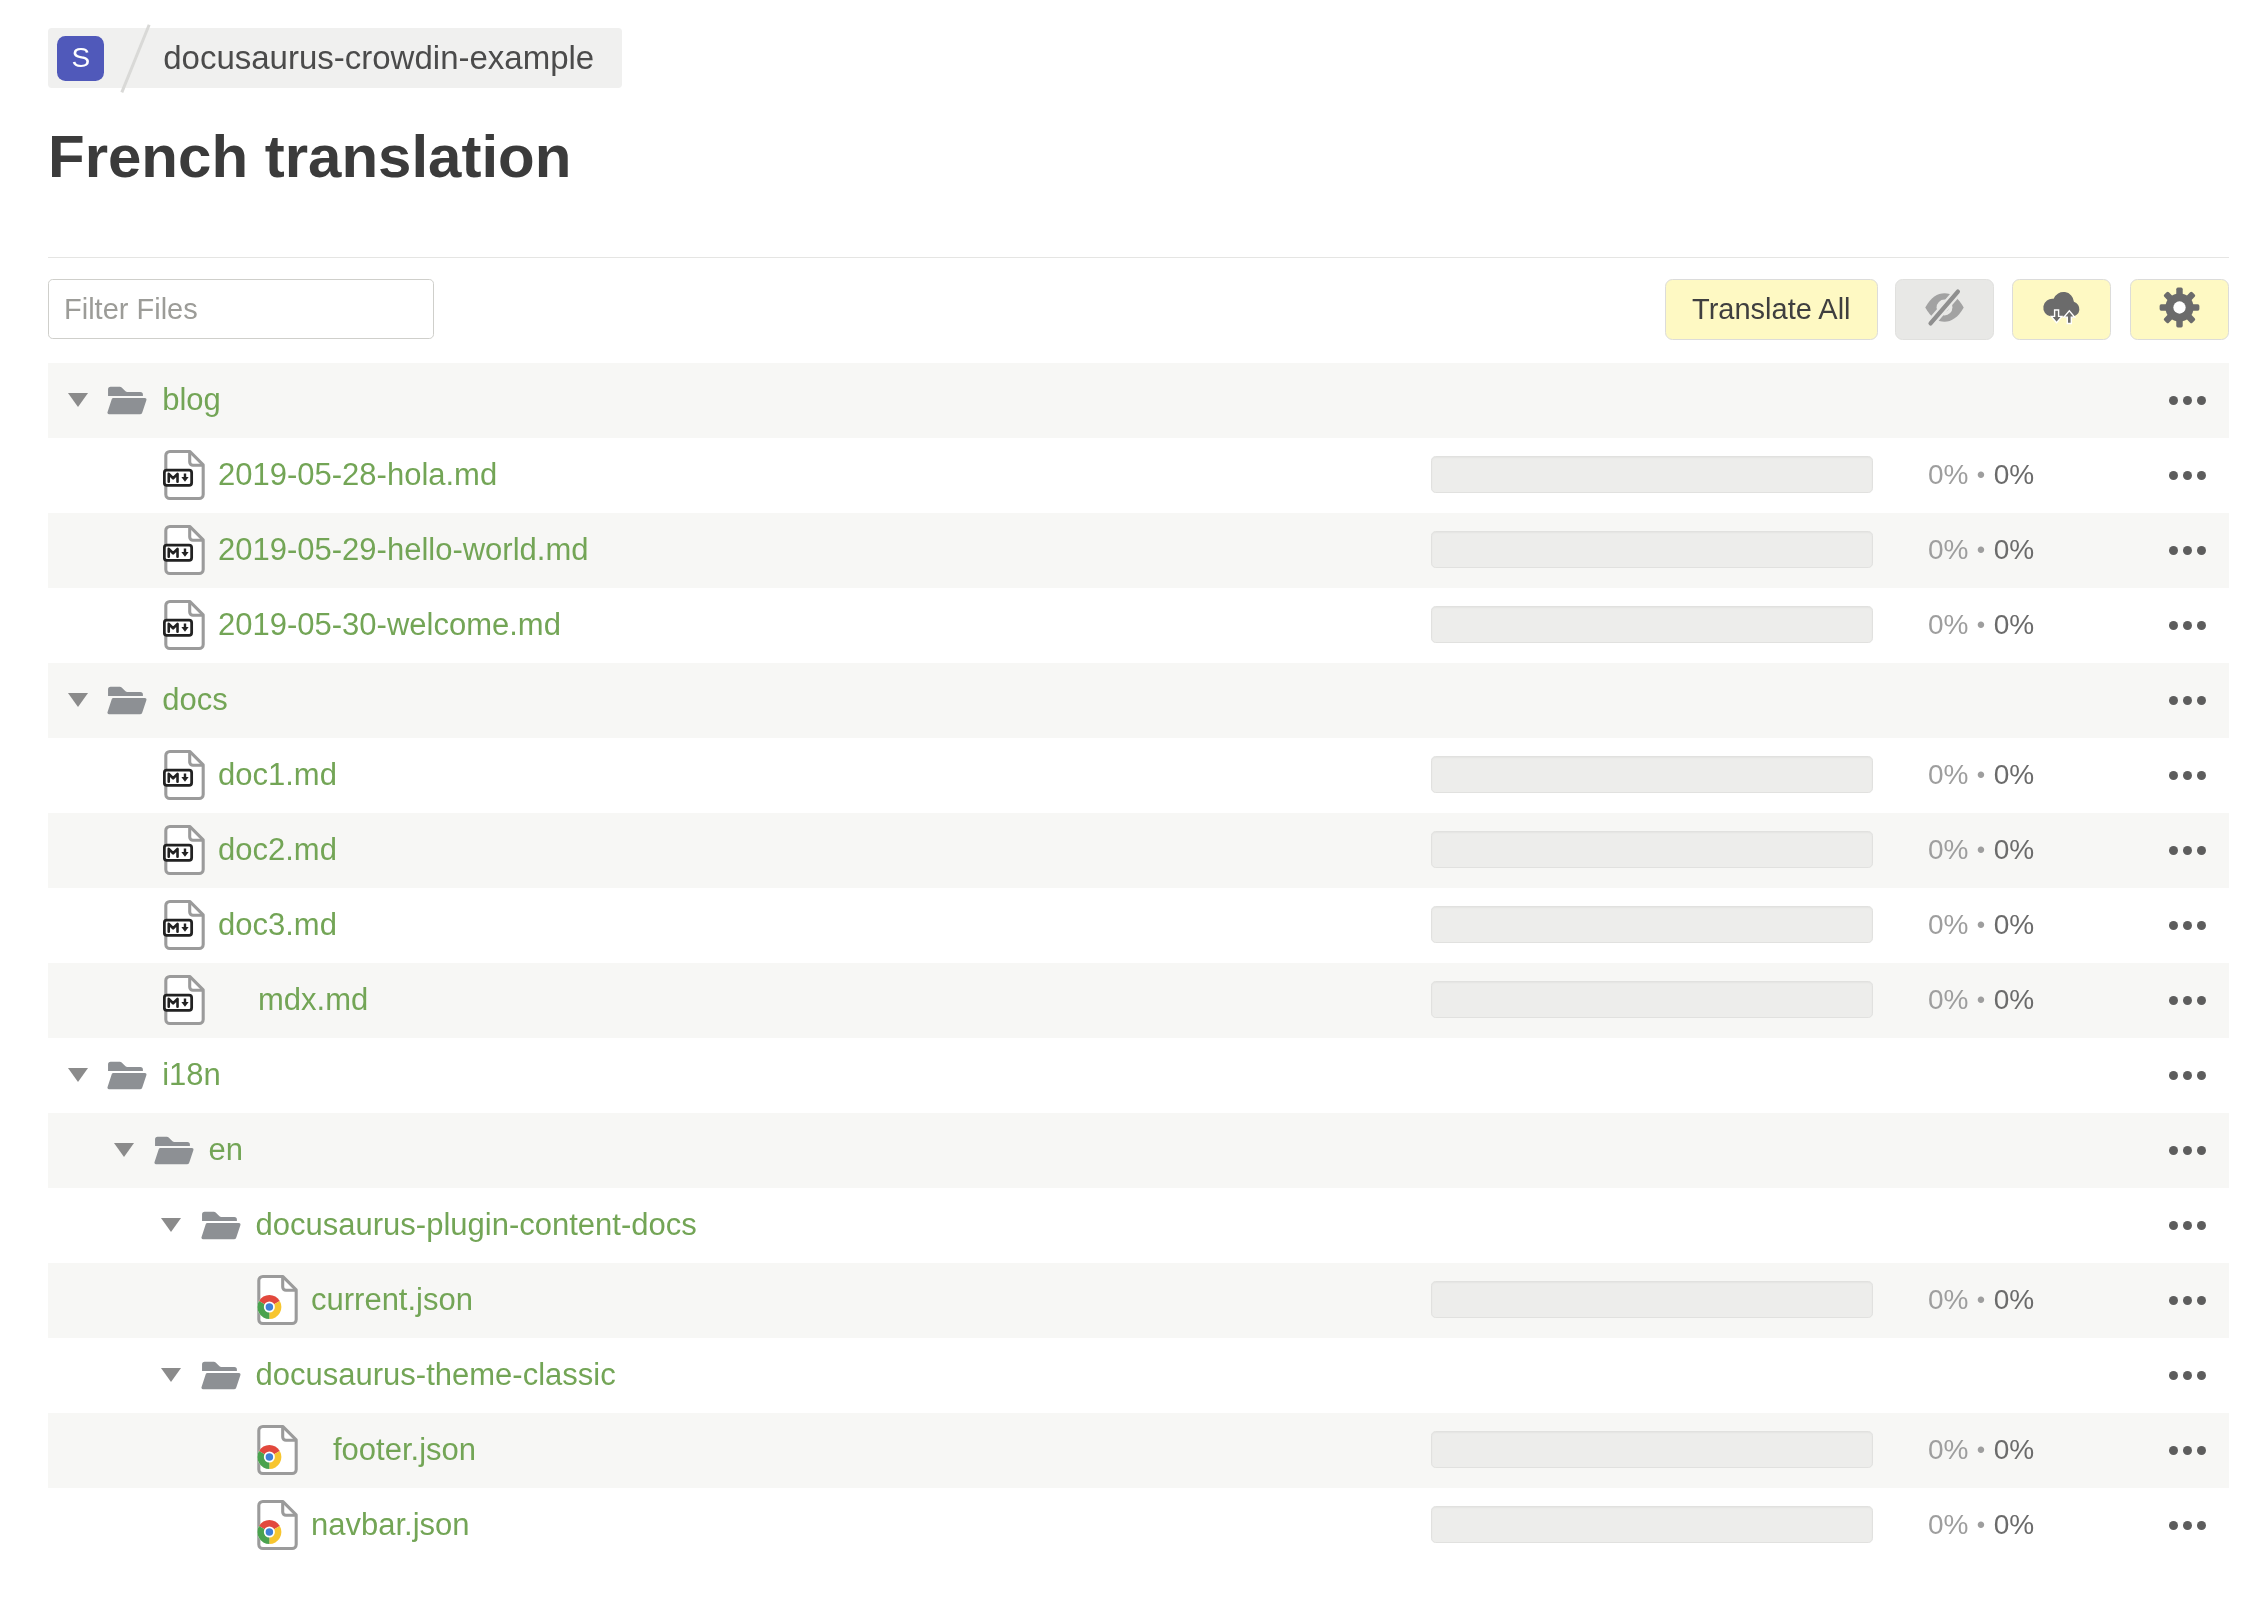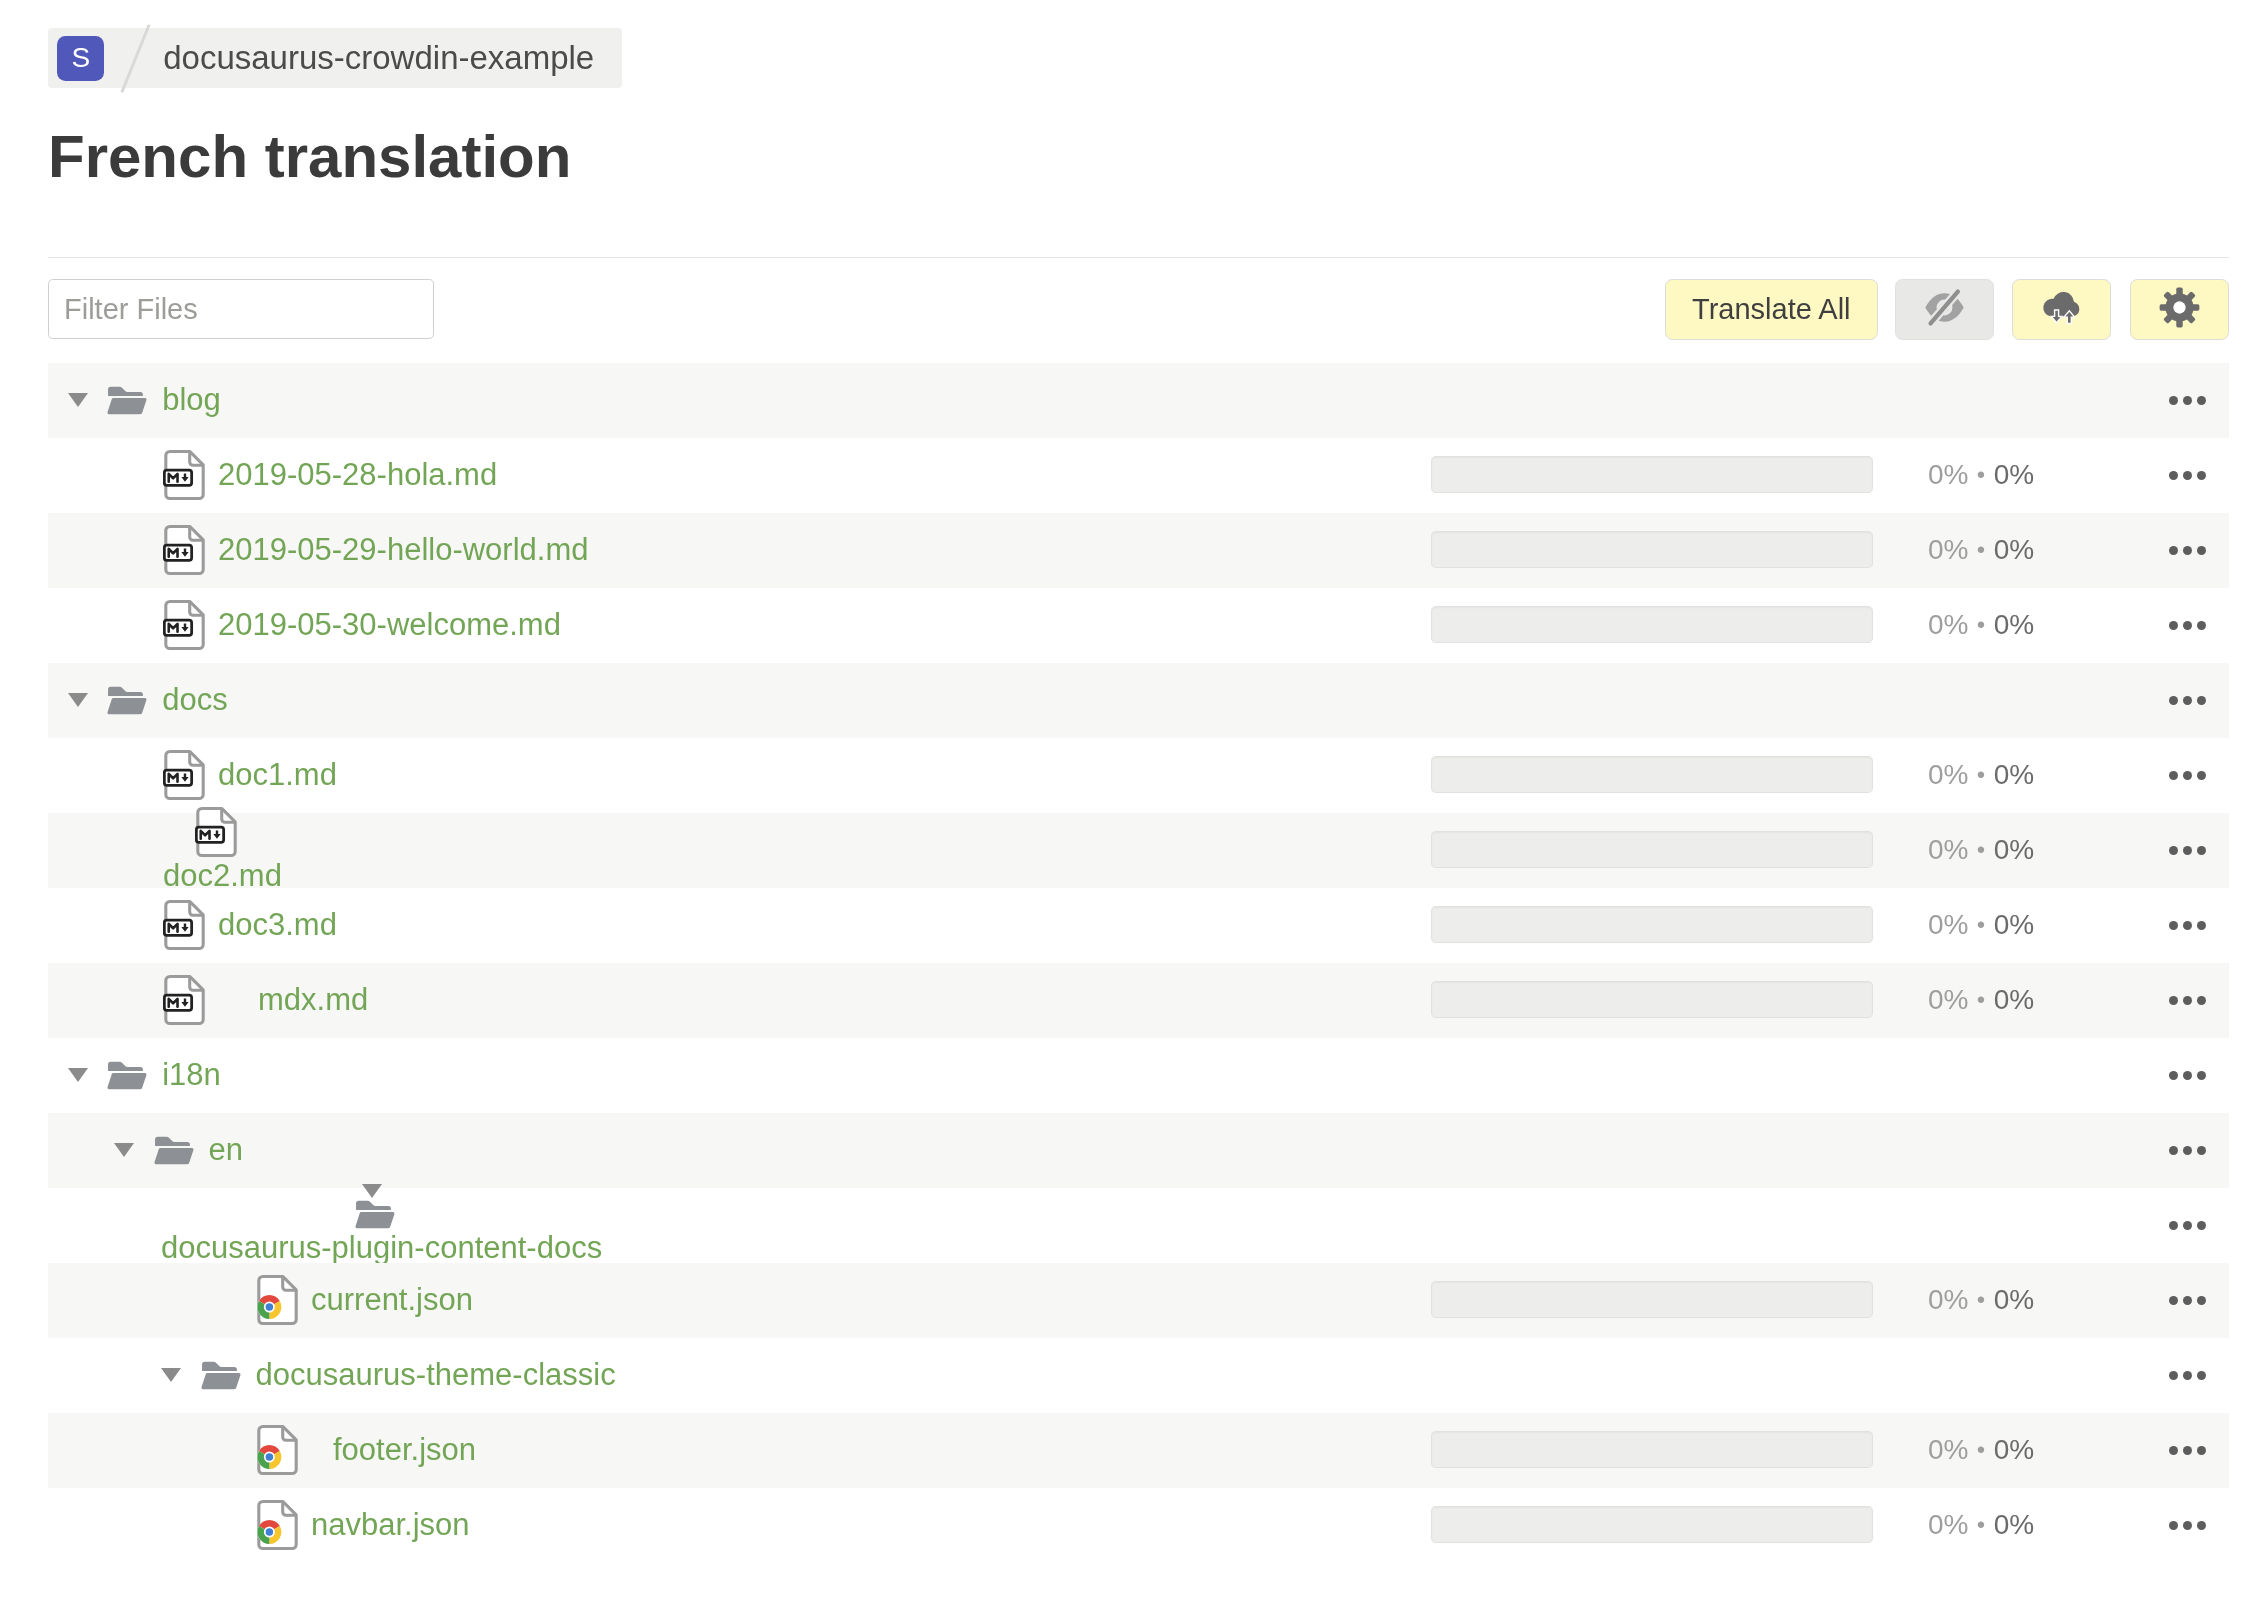--- a/index.html
+++ b/index.html
@@ -304,21 +304,21 @@
       <span class="pct-sep">•</span>
       <span class="pct-r">0%</span>
     </div>
     <div class="dots">
           <i></i>
           <i></i>
           <i></i>
         </div>
   </div>
       <div class="row">
-    <div class="lead" style="padding-left: 115px; flex-direction: column;">
+    <div class="lead" style="padding-left: 115px;">
       <span class="fileicon">
         <svg width="43" height="52" viewBox="0 0 26 32">
           <path d="M16.2 1.5 H4 A2.5 2.5 0 0 0 1.5 4 v24 A2.5 2.5 0 0 0 4 30.5 h18 a2.5 2.5 0 0 0 2.5-2.5 V9.8 Z" fill="#ffffff" stroke="#9b9b9b" stroke-width="1.9" stroke-linejoin="round"></path>
           <path d="M16.2 1.8 V8 a2 2 0 0 0 2 2 h6" fill="none" stroke="#9b9b9b" stroke-width="1.9"></path>
           <rect x="0.6" y="13" width="16.8" height="9.4" rx="1.6" fill="#ffffff" stroke="#222222" stroke-width="1.7"></rect>
           <path d="M3.3 20.1 v-4.8 l2.7 2.7 2.7-2.7 v4.8" fill="none" stroke="#222222" stroke-width="1.6" stroke-linejoin="round" stroke-linecap="round"></path>
           <path d="M12.55 15.1 h1.5 v2.2 h1.5 l-2.25 2.8 -2.25-2.8 h1.5 Z" fill="#222222"></path>
         </svg>
       </span>
       <a class="tree-label">doc2.md</a>
@@ -413,21 +413,21 @@
       </span>
       <a class="tree-label">en</a>
     </div>
     <div class="dots">
           <i></i>
           <i></i>
           <i></i>
         </div>
   </div>
       <div class="row">
-    <div class="lead" style="padding-left: 113px; flex-direction: column;">
+    <div class="lead" style="padding-left: 113px;">
       <span class="caret"></span>
       <span class="foldericon">
         <svg width="41" height="32" viewBox="0 0 40 31">
           <path fill="#8d9094" d="M2 11.5 V5 a2.5 2.5 0 0 1 2.5-2.5 h9 c0.7 0 1.35 0.27 1.8 0.75 L19 6.9 c0.47 0.48 1.1 0.75 1.8 0.75 h12.7 A2.5 2.5 0 0 1 36 10.2 V11.5 Z"></path>
           <path fill="#8d9094" d="M7 13.5 H38 c1 0 1.75 0.95 1.45 1.9 L35.4 27.6 a2.5 2.5 0 0 1-2.4 1.8 H2.9 c-1 0-1.75-0.95-1.45-1.9 L5.5 14.9 c0.3-0.85 1-1.4 1.5-1.4 Z"></path>
         </svg>
       </span>
       <a class="tree-label">docusaurus-plugin-content-docs</a>
     </div>
     <div class="dots">

